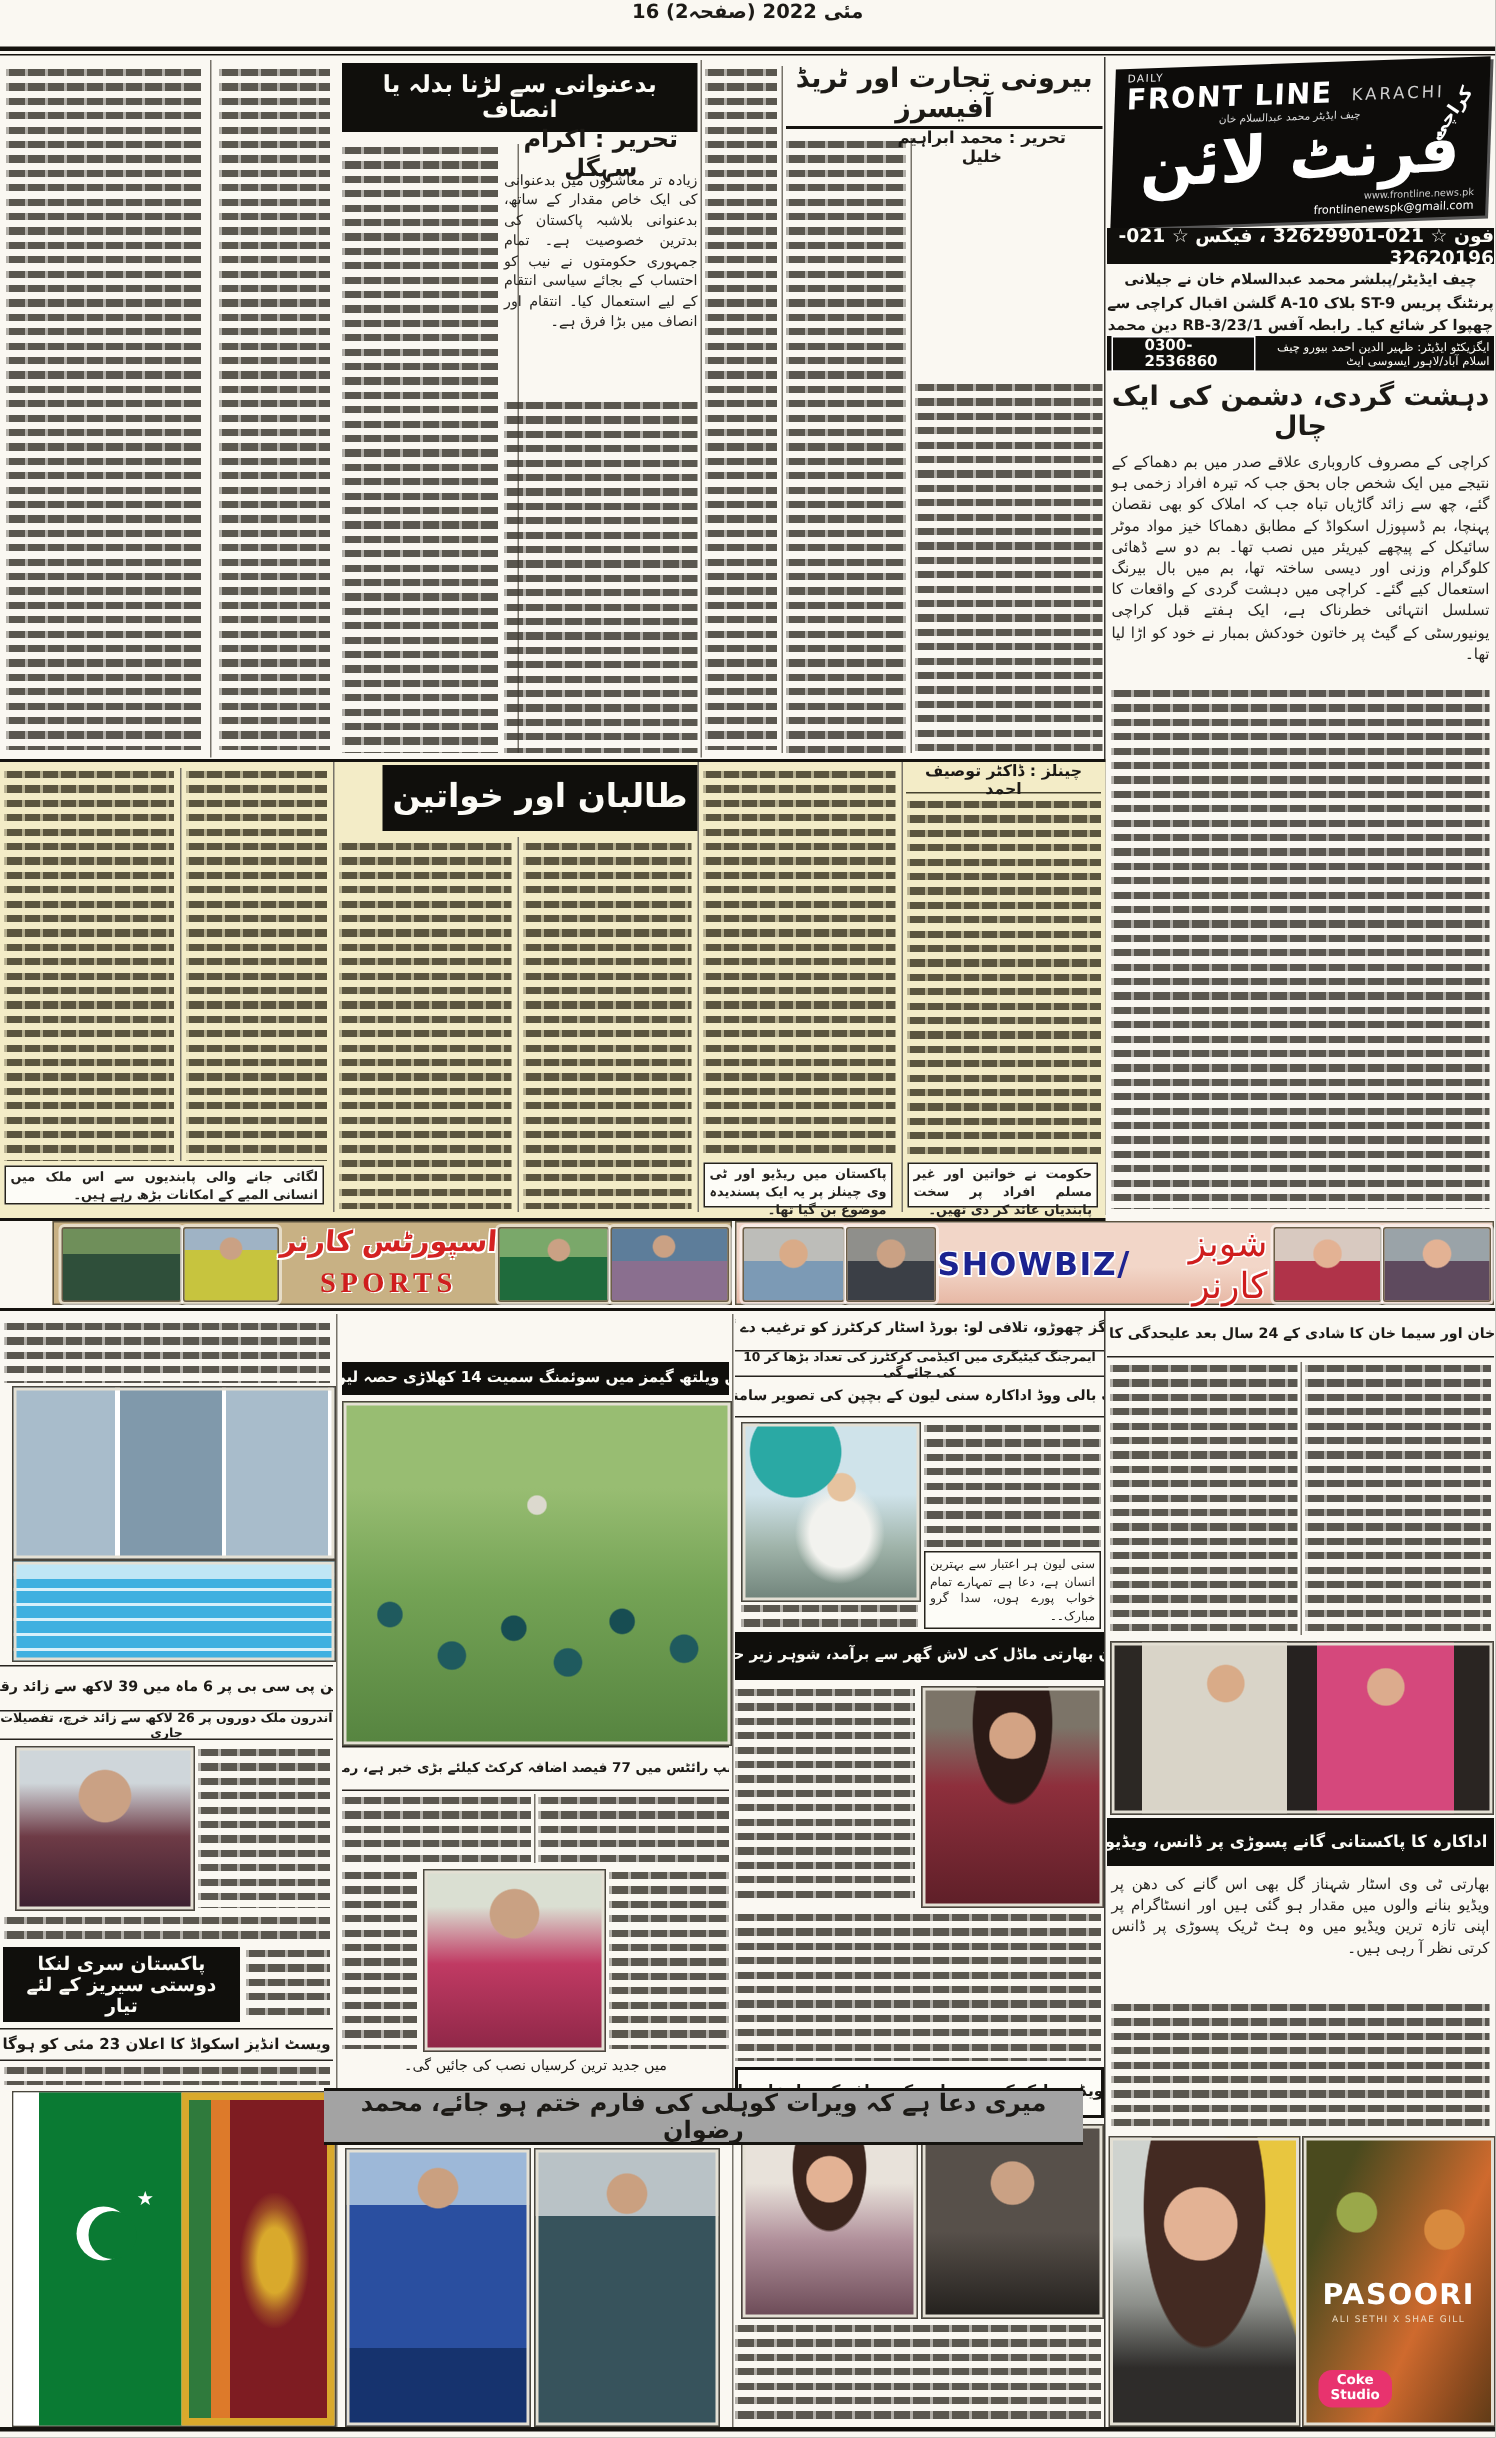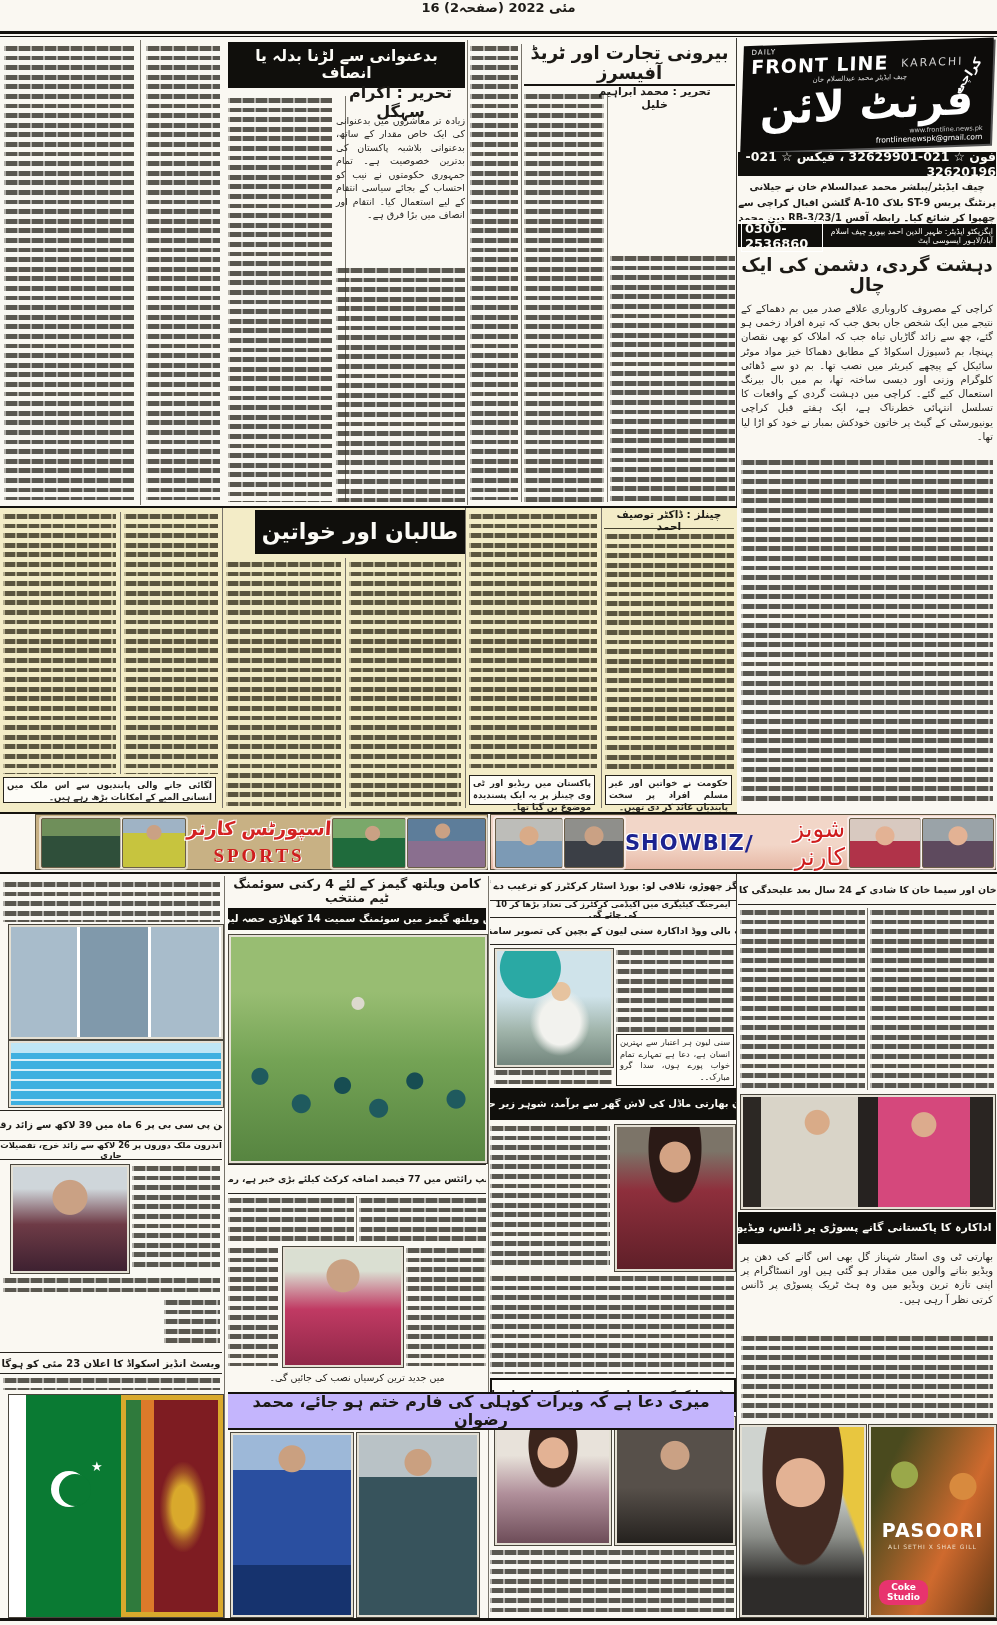--- a/index.html
+++ b/index.html
@@ -69,21 +69,21 @@
     <span class="abs" style="right:6px;top:30px;color:#fff;font-size:12px;font-weight:bold;direction:rtl;transform:rotate(-55deg);">کراچی</span>
     <span class="abs" style="right:8px;bottom:12px;color:#cdcdcd;font-size:6.5px;">www.frontline.news.pk</span>
     <span class="abs" style="right:8px;bottom:3px;color:#fff;font-size:7.5px;">frontlinenewspk@gmail.com</span>
   </div>
   <div class="abs box" style="left:738px;top:152px;width:258px;height:24px;display:flex;align-items:center;justify-content:center;direction:rtl;">
     <span style="font-size:12.5px;font-weight:bold;">فون ☆ 021-32629901  ،  فیکس ☆ 021-32620196</span>
   </div>
   <div class="abs" style="left:738px;top:179px;width:258px;height:42px;font-size:9.8px;font-weight:bold;direction:rtl;text-align:center;line-height:1.6;">چیف ایڈیٹر/پبلشر محمد عبدالسلام خان نے جیلانی پرنٹنگ پریس ST-9 بلاک 10-A گلشن اقبال کراچی سے چھپوا کر شائع کیا۔ رابطہ آفس RB-3/23/1 دین محمد وفائی روڈ کراچی</div>
   <div class="abs box" style="left:738px;top:224px;width:258px;height:23px;display:flex;align-items:center;justify-content:space-between;direction:rtl;padding:0 3px;box-sizing:border-box;">
     <span style="font-size:7.8px;">ایگزیکٹو ایڈیٹر: ظہیر الدین احمد بیورو چیف اسلام آباد/لاہور ایسوسی ایٹ</span>
-    <span style="font-size:13px;font-weight:bold;border:1px solid #fff;padding:0 3px;direction:ltr;">0300-2536860</span>
+    <span style="font-size:10px;font-weight:bold;border:1px solid #fff;padding:0 21px;direction:ltr;">0300-2536860</span>
   </div>
 
   <div class="abs hl" style="left:738px;top:254px;width:258px;height:42px;font-size:18px;">دہشت گردی، دشمن کی ایک چال</div>
   <div class="abs lead" style="left:741px;top:302px;width:252px;height:150px;font-size:10px;">کراچی کے مصروف کاروباری علاقے صدر میں بم دھماکے کے نتیجے میں ایک شخص جاں بحق جب کہ تیرہ افراد زخمی ہو گئے، چھ سے زائد گاڑیاں تباہ جب کہ املاک کو بھی نقصان پہنچا، بم ڈسپوزل اسکواڈ کے مطابق دھماکا خیز مواد موٹر سائیکل کے پیچھے کیریئر میں نصب تھا۔ بم دو سے ڈھائی کلوگرام وزنی اور دیسی ساختہ تھا، بم میں بال بیرنگ استعمال کیے گئے۔ کراچی میں دہشت گردی کے واقعات کا تسلسل انتہائی خطرناک ہے، ایک ہفتے قبل کراچی یونیورسٹی کے گیٹ پر خاتون خودکش بمبار نے خود کو اڑا لیا تھا۔</div>
   <div class="txt" style="left:741px;top:458px;width:252px;height:348px;"></div>
 
   <div class="talband" style="left:0;top:506px;width:737px;height:304px;"></div>
   <div class="v" style="left:120px;top:512px;height:262px;"></div>
   <div class="v" style="left:222px;top:508px;height:300px;"></div>
   <div class="v" style="left:345px;top:558px;height:250px;"></div>
@@ -131,55 +131,55 @@
   <div class="v" style="left:736px;top:874px;height:744px;background:#3c3a34;"></div>
 
   <div class="txt" style="left:3px;top:880px;width:217px;height:42px;"></div>
   <div class="abs photo" style="left:8px;top:924px;width:214px;height:114px;background-image:repeating-linear-gradient(90deg,#a8bccb 0 68px,#ffffff 68px 71px,#8099ab 71px 139px,#ffffff 139px 142px),repeating-linear-gradient(180deg,rgba(255,255,255,0) 0 52px,#fff 52px 55px,rgba(176,192,204,.55) 55px 114px);"></div>
   <div class="abs photo" style="left:8px;top:1040px;width:214px;height:66px;background-image:linear-gradient(180deg,#bfe6f5 0 12px,rgba(0,0,0,0) 12px),repeating-linear-gradient(180deg,#3fb0e0 0 8px,#d8f0fa 8px 10px);"></div>
   <div class="abs hl nb" style="left:0;top:1110px;width:222px;height:28px;font-size:9.5px;border-top:1px solid #26231e;">چیئرمین پی سی بی پر 6 ماہ میں 39 لاکھ سے زائد رقم خرچ</div>
   <div class="abs subline" style="left:0;top:1140px;width:222px;height:18px;font-size:8.4px;">اندرون ملک دوروں پر 26 لاکھ سے زائد خرچ، تفصیلات جاری</div>
   <div class="abs photo" style="left:10px;top:1164px;width:118px;height:108px;background:radial-gradient(circle at 50% 30%,#caa184 0 17px,transparent 18px),linear-gradient(180deg,#cfd6da 0 22%,#6e3b46 55%,#3c2030 100%);"></div>
   <div class="txt" style="left:132px;top:1164px;width:88px;height:108px;"></div>
   <div class="txt" style="left:3px;top:1276px;width:217px;height:18px;"></div>
+  <div class="abs box hl" style="left:2px;top:1298px;width:158px;height:50px;font-size:12.5px;padding:0 4px;box-sizing:border-box;">پاکستان سری لنکا دوستی سیریز کے لئے تیار</div>
   <div class="txt" style="left:164px;top:1298px;width:56px;height:50px;"></div>
   <div class="abs subline" style="left:0;top:1352px;width:222px;height:20px;font-size:10px;">ویسٹ انڈیز اسکواڈ کا اعلان 23 مئی کو ہوگا</div>
   <div class="txt" style="left:3px;top:1376px;width:217px;height:14px;"></div>
   <div class="abs photo" style="left:8px;top:1394px;width:214px;height:222px;background:#cfd8d2;">
     <div class="abs" style="left:0;top:0;width:112px;height:222px;background:linear-gradient(90deg,#fff 0 15%,#0a7a33 15%);">
       <div class="abs" style="left:42px;top:76px;width:36px;height:36px;border-radius:50%;background:#fff;"></div>
       <div class="abs" style="left:50px;top:79px;width:32px;height:32px;border-radius:50%;background:#0a7a33;"></div>
       <div class="abs" style="left:82px;top:64px;color:#fff;font-size:13px;">★</div>
     </div>
     <div class="abs" style="left:112px;top:0;width:102px;height:222px;border:5px solid #d9a92c;box-sizing:border-box;background:linear-gradient(90deg,#2f7a3c 0 16%,#dd7a2a 16% 30%,#7e1c22 30%);">
       <div class="abs" style="right:12px;top:62px;width:46px;height:90px;background:radial-gradient(ellipse at 50% 50%,#d9a92c 0 34%,rgba(217,169,44,.35) 55%,rgba(0,0,0,0) 72%);"></div>
     </div>
   </div>
 
-  <div class="abs hl" style="left:228px;top:876px;width:258px;height:30px;font-size:12.5px;">کامن ویلتھ گیمز کے لئے 4 رکنی سوئمنگ ٹیم منتخب</div>
   <div class="abs box hl nb" style="left:228px;top:908px;width:258px;height:22px;font-size:10px;">کامن ویلتھ گیمز میں سوئمنگ سمیت 14 کھلاڑی حصہ لیں گے</div>
   <div class="abs photo" style="left:228px;top:934px;width:258px;height:228px;background-image:
        radial-gradient(circle at 12% 62%, #1f5a5e 0 8px, rgba(0,0,0,0) 9px),
        radial-gradient(circle at 28% 74%, #1f5a5e 0 9px, rgba(0,0,0,0) 10px),
        radial-gradient(circle at 44% 66%, #174d52 0 8px, rgba(0,0,0,0) 9px),
        radial-gradient(circle at 58% 76%, #1f5a5e 0 9px, rgba(0,0,0,0) 10px),
        radial-gradient(circle at 72% 64%, #174d52 0 8px, rgba(0,0,0,0) 9px),
        radial-gradient(circle at 88% 72%, #1f5a5e 0 9px, rgba(0,0,0,0) 10px),
        radial-gradient(circle at 50% 30%, #dcd9ce 0 6px, rgba(0,0,0,0) 7px),
        linear-gradient(180deg,#98bd72 0 25%,#74a355 55%,#568440 100%);"></div>
   <div class="abs hl nb" style="left:228px;top:1164px;width:258px;height:28px;font-size:9px;border-top:1px solid #26231e;border-bottom:1px solid #26231e;">پارٹنرشپ رائٹس میں 77 فیصد اضافہ کرکٹ کیلئے بڑی خبر ہے، رمیز راجہ</div>
   <div class="txt" style="left:228px;top:1196px;width:126px;height:46px;"></div>
   <div class="v" style="left:356px;top:1196px;height:46px;"></div>
   <div class="txt" style="left:359px;top:1196px;width:127px;height:46px;"></div>
   <div class="abs photo" style="left:282px;top:1246px;width:120px;height:120px;background:radial-gradient(circle at 50% 24%,#c9a183 0 16px,transparent 17px),linear-gradient(180deg,#dadfd2 0 20%,#c03a63 52%,#8e2747 100%);"></div>
   <div class="txt" style="left:228px;top:1246px;width:50px;height:120px;"></div>
   <div class="txt" style="left:406px;top:1246px;width:80px;height:120px;"></div>
   <div class="abs hl" style="left:228px;top:1368px;width:258px;height:20px;font-size:9.5px;font-weight:normal;">میں جدید ترین کرسیاں نصب کی جائیں گی۔</div>
 
-  <div class="abs hl" style="left:228px;top:1392px;width:506px;height:34px;font-size:16px;background:#c4b5fd;border-top:2px solid #15130f;border-bottom:2px solid #15130f;z-index:3;">میری دعا ہے کہ ویرات کوہلی کی فارم ختم ہو جائے، محمد رضوان</div>
+  <div class="abs hl" style="left:216px;top:1392px;width:506px;height:34px;font-size:16px;background:#a3a3a3;border-top:2px solid #15130f;border-bottom:2px solid #15130f;z-index:3;">میری دعا ہے کہ ویرات کوہلی کی فارم ختم ہو جائے، محمد رضوان</div>
 
   <div class="abs photo" style="left:230px;top:1432px;width:122px;height:184px;background:radial-gradient(circle at 50% 14%,#caa080 0 13px,transparent 14px),linear-gradient(180deg,#9db8d8 0 20%,#2a4fa0 20% 72%,#16336e 72% 100%);"></div>
   <div class="abs photo" style="left:356px;top:1432px;width:122px;height:184px;background:radial-gradient(circle at 50% 16%,#caa080 0 13px,transparent 14px),linear-gradient(180deg,#b9c2c6 0 24%,#37535c 24% 100%);"></div>
 
   <div class="abs hl nb" style="left:490px;top:874px;width:246px;height:24px;font-size:9.5px;">لیگز چھوڑو، تلافی لو: بورڈ اسٹار کرکٹرز کو ترغیب دے گا</div>
   <div class="abs subline" style="left:490px;top:900px;width:246px;height:16px;font-size:8.2px;">ایمرجنگ کیٹیگری میں اکیڈمی کرکٹرز کی تعداد بڑھا کر 10 کی جائے گی</div>
   <div class="abs hl nb" style="left:490px;top:918px;width:246px;height:26px;font-size:9.5px;border-bottom:1px solid #26231e;">معروف بالی ووڈ اداکارہ سنی لیون کے بچپن کی تصویر سامنے آگئی</div>
   <div class="abs photo" style="left:494px;top:948px;width:118px;height:118px;background:
        radial-gradient(circle at 30% 16%, #2aa9a4 0 30px, rgba(0,0,0,0) 31px),
        radial-gradient(circle at 56% 36%, #e6c39f 0 9px, rgba(0,0,0,0) 10px),

